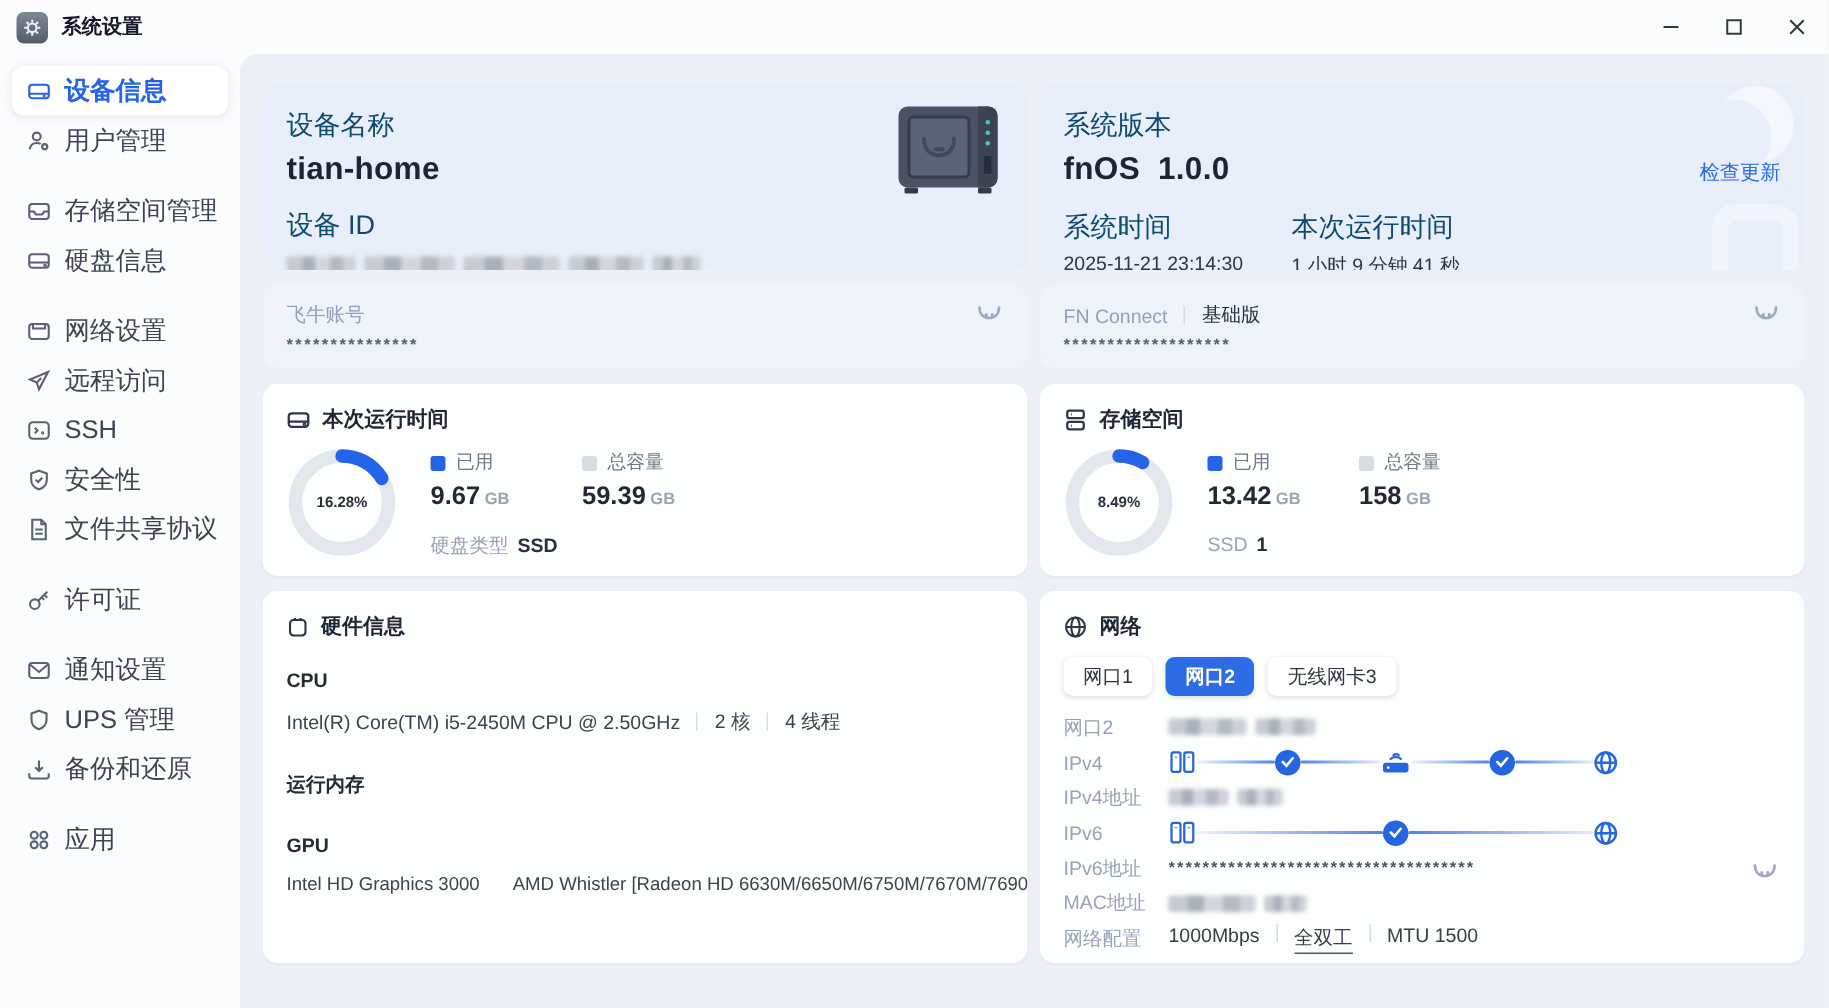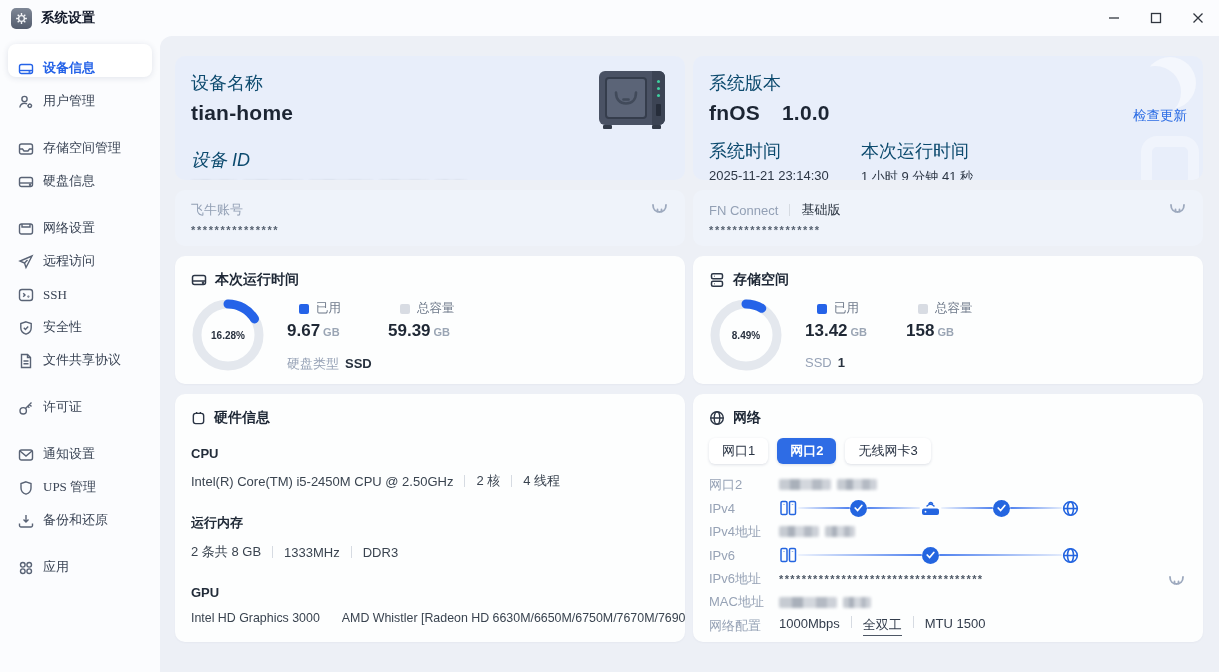--- a/index.html
+++ b/index.html
@@ -13,22 +13,22 @@
   
   .titlebar { position:absolute; top:0; left:0; right:0; height:36px; display:flex; align-items:center; }
   .app-icon { width:21px; height:21px; border-radius:5px; margin-left:11px;
     background:linear-gradient(180deg,#7e8796,#535c6d); display:flex; align-items:center; justify-content:center; }
   .app-title { margin-left:9px; font-size:13.5px; font-weight:bold; color:#12192a; }
   .win-controls { margin-left:auto; display:flex; height:100%; }
   .win-btn { width:42px; height:100%; display:flex; align-items:center; justify-content:center; }
 
   
   .sidebar { position:absolute; top:36px; left:0; width:160px; bottom:0; padding-top:8px; }
-  .side-item { height:33px; display:flex; align-items:flex-end; margin:0 8px; padding-left:10px;
-    border-radius:8px; font-size:13px; color:#3a4455; gap:9px; cursor:default; white-space:nowrap;font-family:Liberation Serif, serif; }
+  .side-item { height:33px; display:flex; align-items:center; margin:0 8px; padding-left:10px;
+    border-radius:8px; font-size:17px; color:#3a4455; gap:9px; cursor:default; white-space:nowrap; }
   .side-item svg { flex:0 0 16px; stroke:#596375; }
   .side-item.active { background:#ffffff; color:#2563e8; font-weight:bold; box-shadow:0 1px 6px rgba(30,50,90,.12); }
   .side-item.active svg { stroke:#2563e8; }
   .gap { margin-top:14px; }
 
   
   .main { position:absolute; top:36px; left:160px; right:0; bottom:0;
     background:#edf0f6; border-top-left-radius:12px; padding:20px 16px 0 15px; }
   .grid { display:grid; grid-template-columns:1fr 1fr; grid-template-rows:124px 56px 128px 248px; gap:10px 8px; }
 
@@ -86,21 +86,21 @@
   .pad-st { padding:15px 16px; }
   .card-title { font-size:14px; font-weight:bold; color:#1d2735; display:flex; align-items:center; gap:8px; }
   .card-title svg { stroke:#2c3646; }
   .st-body { display:flex; margin-top:9px; }
   .donut-wrap { position:relative; width:74px; height:74px; flex:0 0 74px; }
   .donut-txt { position:absolute; inset:0; display:flex; align-items:center; justify-content:center;
     font-size:10px; font-weight:bold; color:#28313f; }
   .legend { margin-left:22px; padding-top:2px; }
   .legend-row { display:flex; }
   .legend-col { width:101px; }
-  .legend-head { display:flex; align-items:center; gap:7px; font-size:12.5px; color:#6d7889;margin-left:12px; }
+  .legend-head { display:flex; align-items:center; gap:7px; font-size:12.5px; color:#6d7889; }
   .sq { width:10px; height:10px; border-radius:2px; }
   .legend-val { font-size:17px; font-weight:bold; color:#1f2835; margin-top:4px; }
   .unit { font-size:11px; font-weight:bold; color:#9aa5b4; margin-left:3px; }
   .type-row { font-size:13px; margin-top:14px; color:#96a2b6; }
   .type-row b { color:#28323f; font-weight:bold; margin-left:6px; }
 
   
   .hw-sec-label { font-size:13px; font-weight:bold; color:#222c39; margin-top:19px; }
   .hline { font-size:13px; color:#3a4450; margin-top:11px; display:flex; align-items:center; white-space:nowrap; }
   .vsep { display:inline-block; width:1px; height:12px; background:#d6dbe2; margin:0 11px; }
@@ -273,21 +273,21 @@
     <span>应用</span>
   </div>
 </div>
 
 <div class="main">
 <div class="grid">
 
   <div class="card blue pad-lg">
     <div class="lbl">设备名称</div>
     <div class="big-name">tian-home</div>
-    <div class="lbl" style="margin-top:23px;font-style:italic;">设备 ID</div>
+    <div class="lbl" style="margin-top:13px;">设备 ID</div>
     <div class="redact">
       <div class="chunk" style="width:46px"></div>
           <div class="chunk" style="width:60px"></div>
       <div class="chunk" style="width:64px"></div>
           <div class="chunk" style="width:50px"></div>
       <div class="chunk" style="width:32px"></div>
     </div>
     <div class="nas">
       <div class="nas-body"></div>
       <div class="nas-strip">
@@ -304,21 +304,21 @@
       </div>
       <div class="nas-foot" style="left:4px;"></div>
           <div class="nas-foot" style="right:4px;"></div>
     </div>
   </div>
 
   <div class="card blue pad-lg">
     <div class="moon"></div>
     <div class="sq-deco"></div>
     <div class="lbl">系统版本</div>
-    <div style="display:flex; align-items:baseline; position:relative;gap:10px;">
+    <div style="display:flex; align-items:baseline; position:relative;">
       <span class="big-name">fnOS</span>
       <span class="big-name" style="margin-left:12px;">1.0.0</span>
       <span class="link" style="margin-left:auto;">检查更新</span>
     </div>
     <div class="row-split">
       <div class="col-time">
         <div class="lbl">系统时间</div>
         <div class="small-val">2025-11-21 23:14:30</div>
       </div>
       <div>
@@ -438,27 +438,20 @@
     </div>
     <div class="hw-sec-label">CPU</div>
     <div class="hline">
       <span>Intel(R) Core(TM) i5-2450M CPU @ 2.50GHz</span>
           <span class="vsep"></span>
       <span>2 核</span>
           <span class="vsep"></span>
       <span>4 线程</span>
     </div>
     <div class="hw-sec-label" style="margin-top:24px;">运行内存</div>
-    <div class="hline">
-      <span>2 条共 8 GB</span>
-          <span class="vsep"></span>
-      <span>1333MHz</span>
-          <span class="vsep"></span>
-      <span>DDR3</span>
-    </div>
     <div class="hw-sec-label" style="margin-top:24px;">GPU</div>
     <div class="hline" style="font-size:12.4px;">
       <span>Intel HD Graphics 3000</span>
           <span class="vsep"></span>
       <span>AMD Whistler [Radeon HD 6630M/6650M/6750M/7670M/7690M]</span>
     </div>
   </div>
 
   <div class="card white pad-st">
     <div class="card-title">

